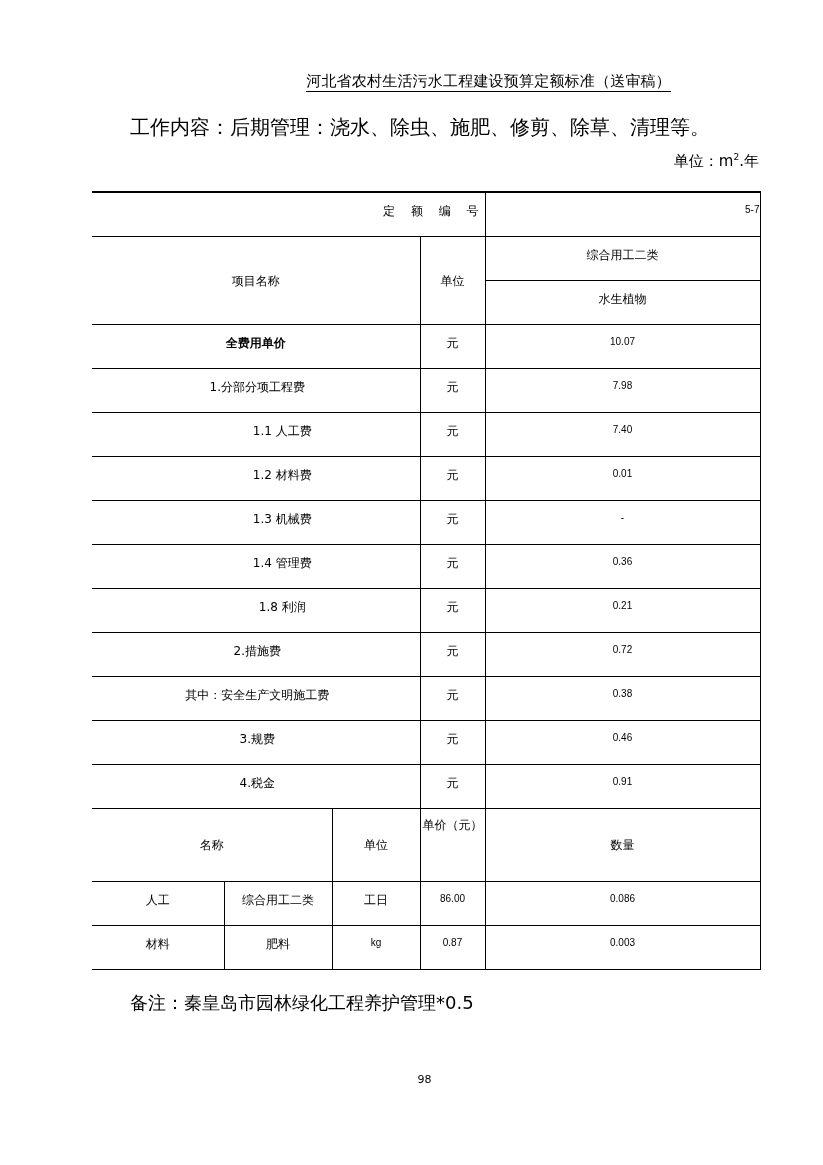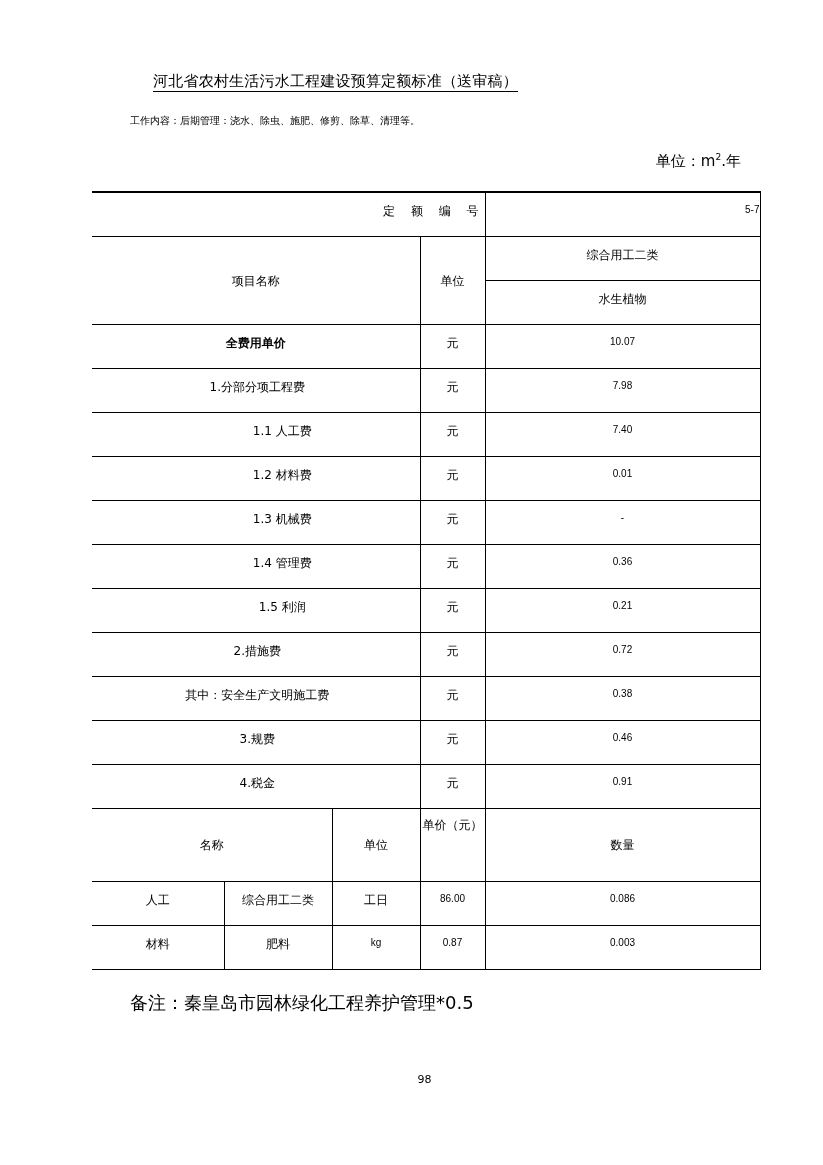--- a/index.html
+++ b/index.html
@@ -1,29 +1,29 @@
 <!DOCTYPE html>
 <html><head>
   <meta charset="utf-8">
   <style>
     html, body { margin: 0; padding: 0; background: #ffffff; }
     body {
       width: 823px; height: 1165px; position: relative; overflow: hidden;
       font-family: "DejaVu Sans", "Liberation Sans", sans-serif; color: #000;
     }
     .title {
-      position: absolute; left: 0; width: 671px; top: 72px; text-align: center;
+      position: absolute; left: 0; width: 671px; top: 72px; text-align: right;
       font-size: 15px; letter-spacing: 0.2px;
     }
     .title span { border-bottom: 1px solid #000; padding-bottom: 1px; }
     .work {
-      position: absolute; left: 130px; top: 114px; font-size: 10px;
+      position: absolute; left: 130px; top: 114px; font-size: 20px;
     }
     .unit-line {
-      position: absolute; right: 82px; top: 152px; font-size: 15px;
+      position: absolute; right: 64px; top: 152px; font-size: 15px;
     }
     .unit-line sup { font-size: 9px; }
     table.quota {
       position: absolute; left: 92px; top: 191px;
       border-collapse: collapse; table-layout: fixed; width: 668px;
       font-size: 12px;
     }
     table.quota td {
       border: 1px solid #000; padding: 0; text-align: center; vertical-align: top;
       height: 43px; line-height: 1;
@@ -153,21 +153,21 @@
         </td>
     <td>
           <div class="cell-inner">元</div>
         </td>
     <td>
           <div class="cell-inner num">0.36</div>
         </td>
   </tr>
   <tr>
     <td class="noleft left indent" colspan="3">
-          <div class="cell-inner">1.5 利润</div>
+          <div class="cell-inner">1.8 利润</div>
         </td>
     <td>
           <div class="cell-inner">元</div>
         </td>
     <td>
           <div class="cell-inner num">0.21</div>
         </td>
   </tr>
   <tr>
     <td class="noleft left" colspan="3">

